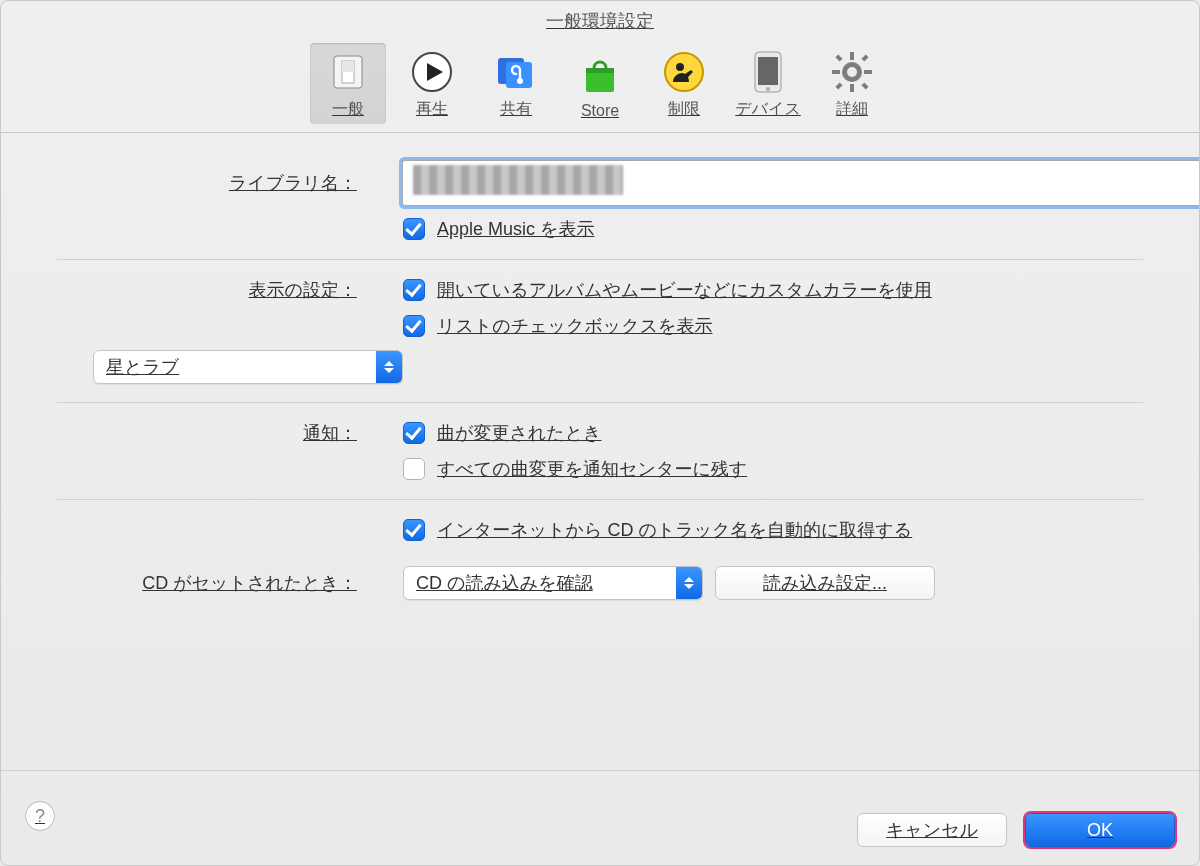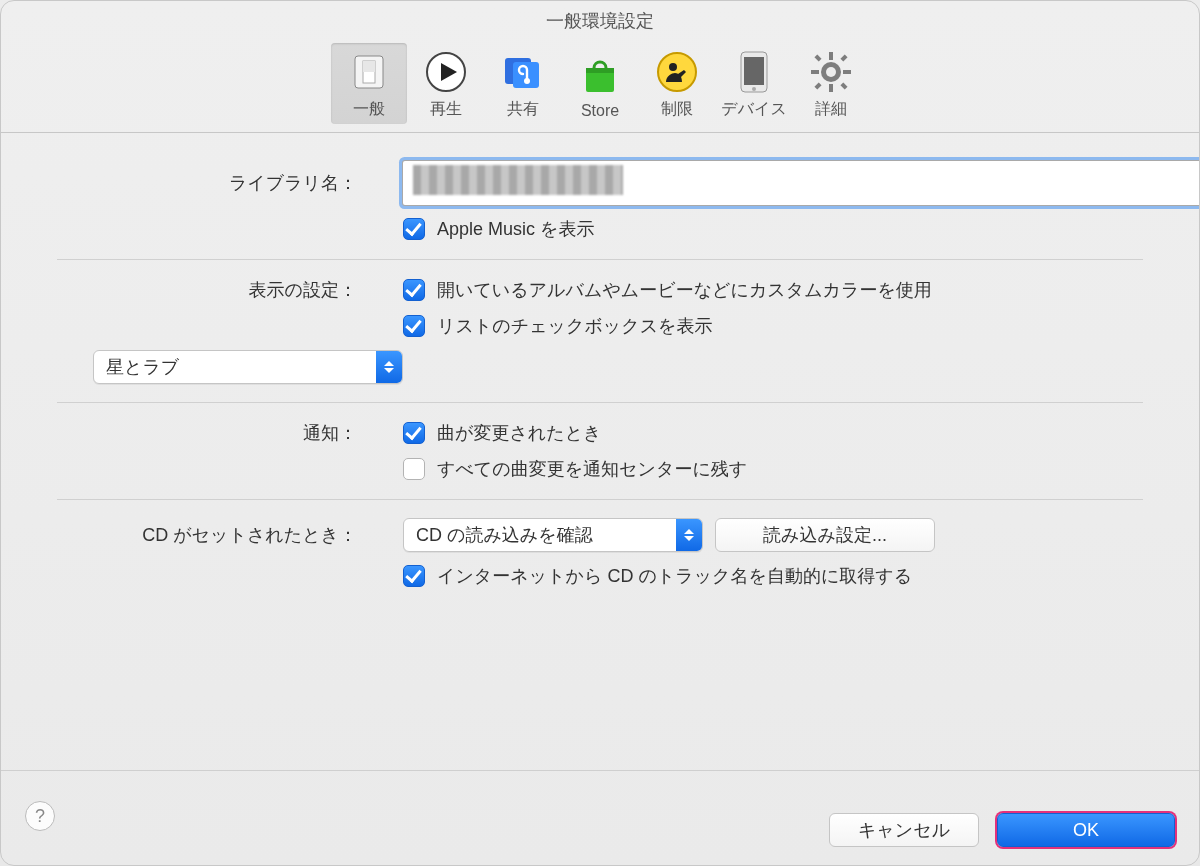--- a/index.html
+++ b/index.html
@@ -7,31 +7,31 @@
 body{
   font-family:"Hiragino Kaku Gothic ProN","Helvetica Neue",Arial,sans-serif;
   font-size:18px;
   color:#333;
   background:linear-gradient(#ececec,#e8e8e8);
 }
 .window{
   width:100%;height:100%;
   background:linear-gradient(#efefef,#eaeaea);
   border:1px solid #c8c8c8;
-  border-radius:14px;
-  display:flex;flex-direction:column;
+  border-radius:8px;
+  display:flex;flex-direction:column;text-decoration:underline;
 }
 .titlebar{
   text-align:center;
   padding:8px 0 4px;
   font-size:18px;
   color:#555;
 }
 .toolbar{
-  display:flex;justify-content:center;gap:1px;align-items:flex-end;
+  display:flex;justify-content:center;gap:8px;align-items:flex-end;
   padding:6px 0 8px;
   border-bottom:1px solid #c7c7c7;
 }
 .tab{
   width:76px;
   display:flex;flex-direction:column;align-items:center;gap:4px;
   padding:6px 4px 4px;
   font-size:16px;color:#555;cursor:default;
   border-radius:4px;
 }
@@ -288,50 +288,50 @@
     <div class="row">
       <div class="label"></div>
       <div class="field">
         <input type="checkbox" class="chk" style="">
         <span>すべての曲変更を通知センターに残す</span>
       </div>
     </div>
 
     <hr class="hr">
 
+    <div class="row" style="padding-bottom:18px;">
+      <div class="label"></div>
+      <div class="field">
+        <input type="checkbox" class="chk" checked="" style="">
+        <span>インターネットから CD のトラック名を自動的に取得する</span>
+      </div>
+    </div>
+
     <div class="row">
       <div class="label">CD がセットされたとき：</div>
       <div class="field">
         <div class="select" style="width:300px;">
           <span class="sel-text" style="flex:1">CD の読み込みを確認</span>
           <span class="stepper"></span>
         </div>
         <div class="btn" style="width:220px;">
           <span>読み込み設定...</span>
         </div>
       </div>
     </div>
 
-    <div class="row" style="padding-bottom:18px;">
-      <div class="label"></div>
-      <div class="field">
-        <input type="checkbox" class="chk" checked="" style="">
-        <span>インターネットから CD のトラック名を自動的に取得する</span>
-      </div>
-    </div>
-
   </div>
 
   <div class="footer">
     <div class="help">
       <span>?</span>
     </div>
     <div style="display:flex;gap:18px;margin-top:28px;">
       <div class="btn" style="width:150px;">
         <span>キャンセル</span>
       </div>
-      <div class="btn primary highlight" style="width:178px;">
+      <div class="btn primary highlight" style="width:150px;">
         <span>OK</span>
       </div>
     </div>
   </div>
 
 </div>
 
 </body></html>

